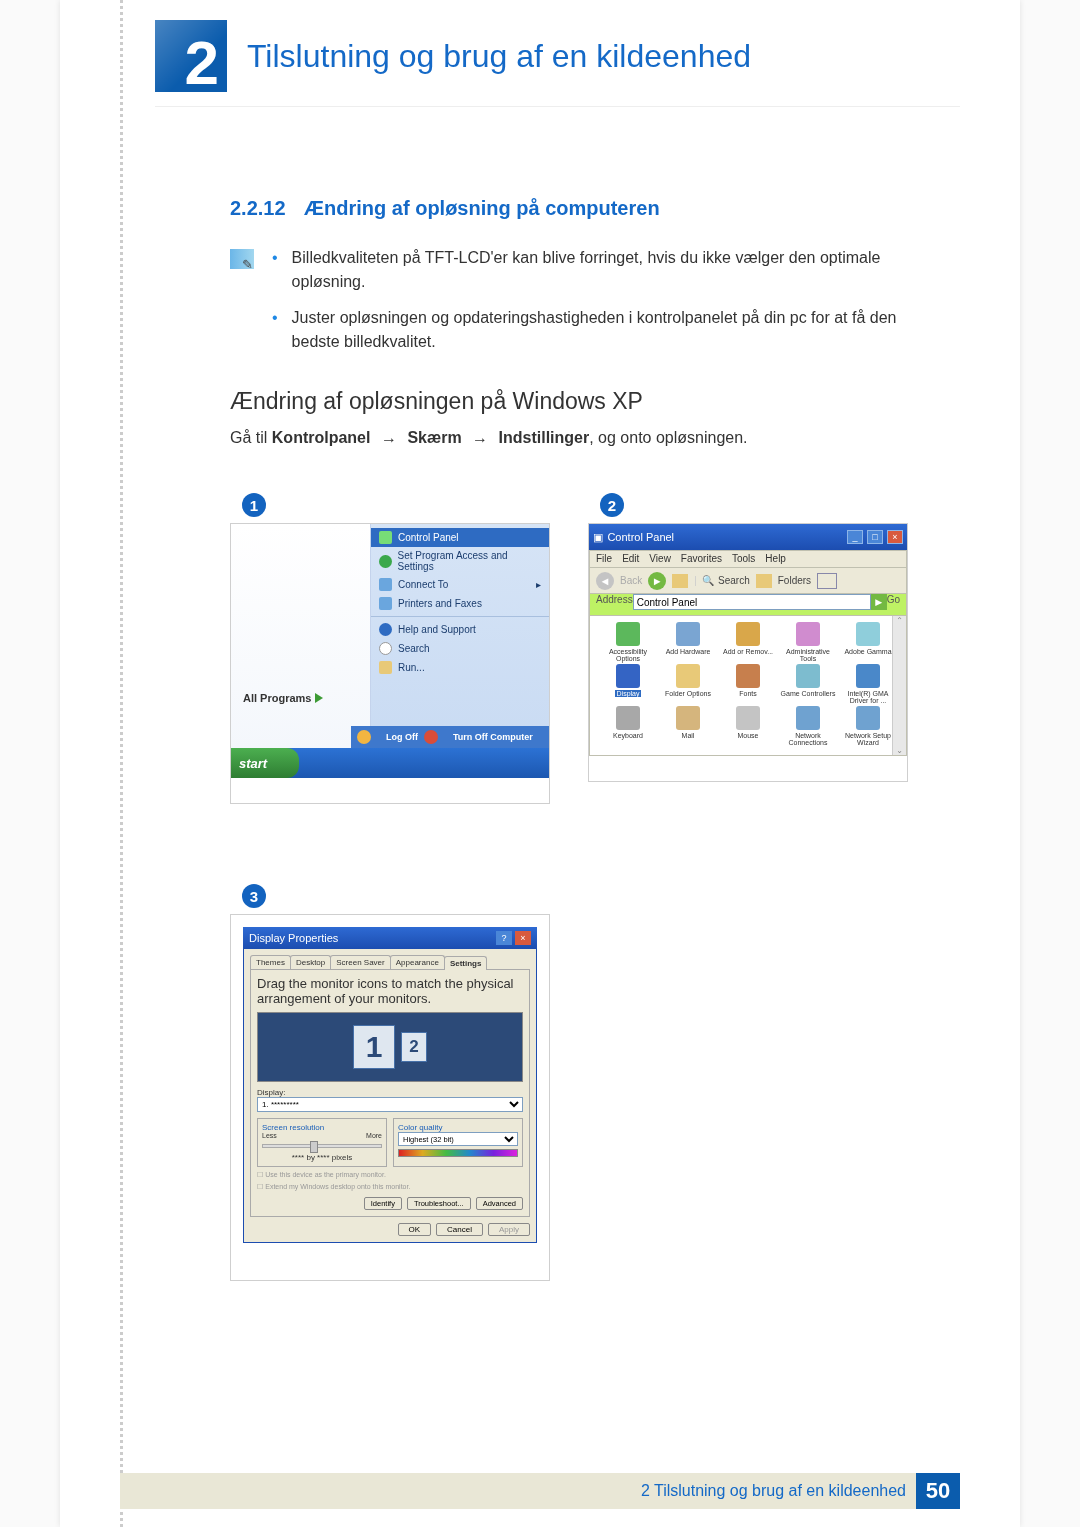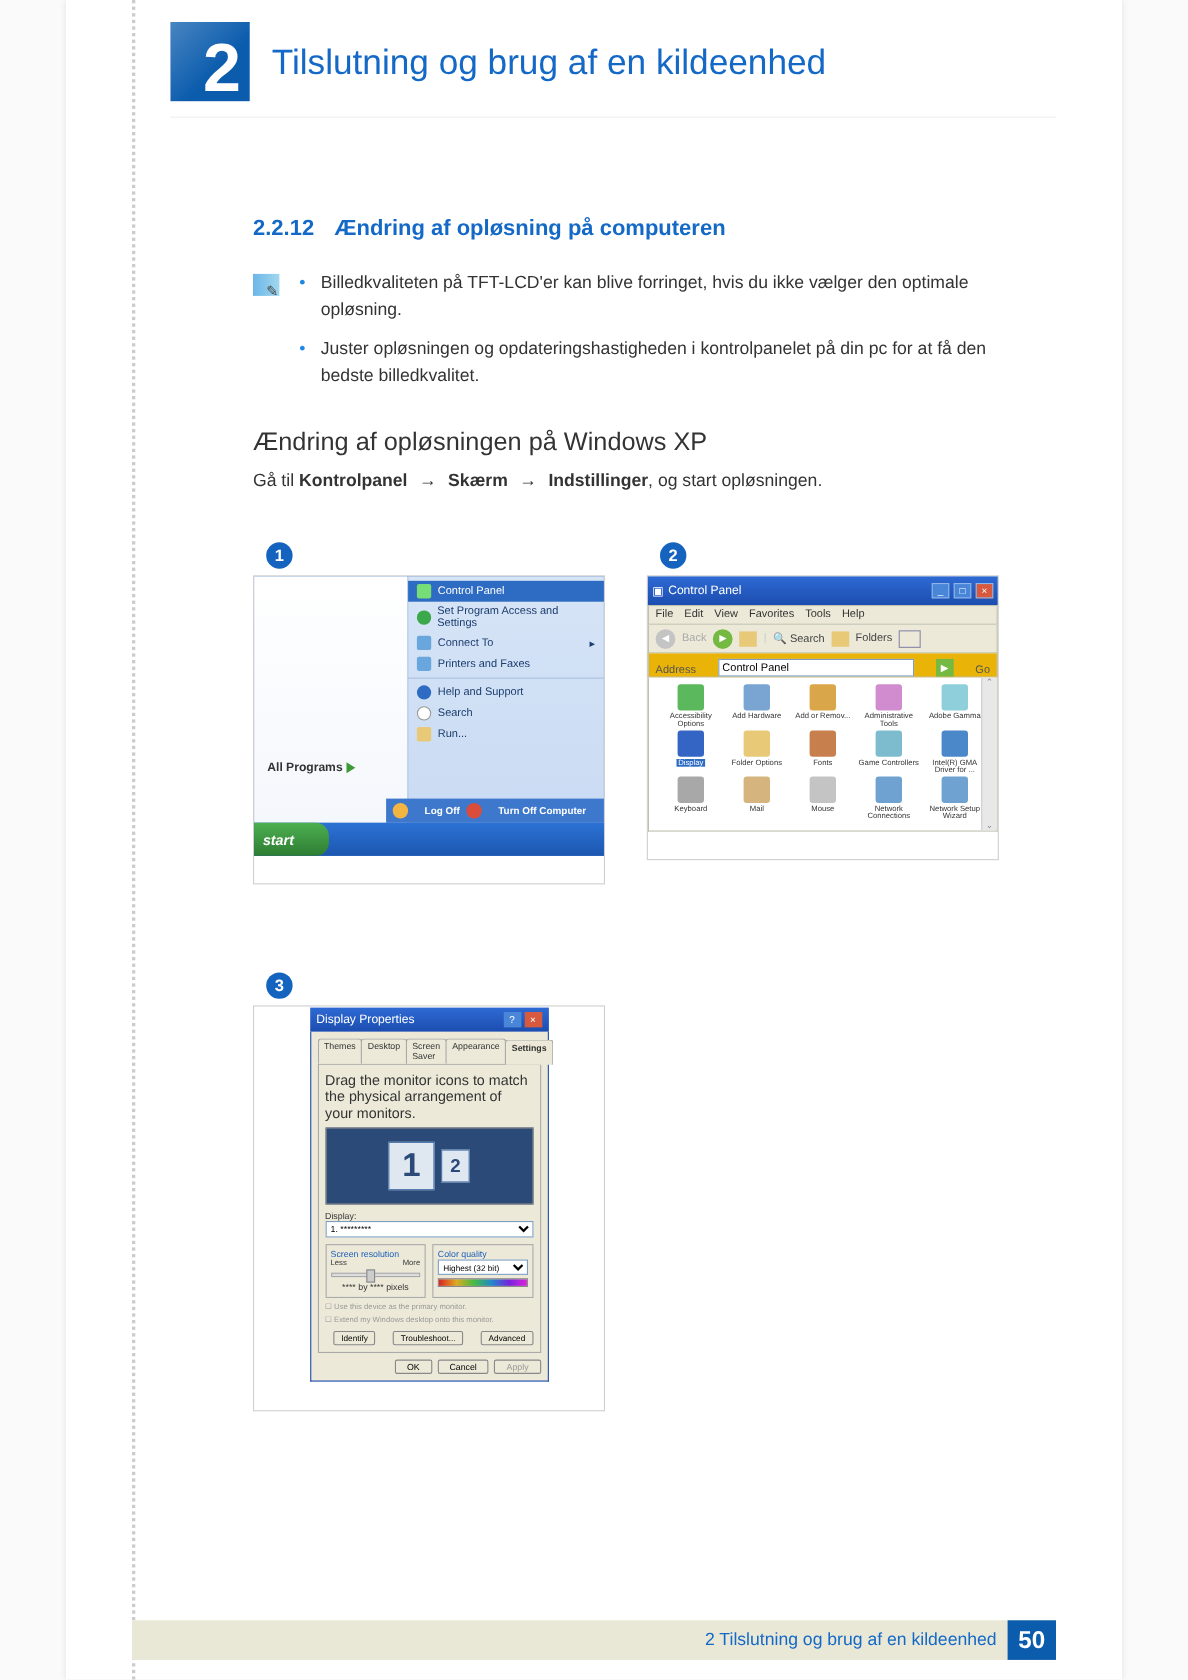--- a/index.html
+++ b/index.html
@@ -154,34 +154,34 @@
     padding: 0 4px; gap: 4px;
   }
   .cp-title .spacer { flex: 1; }
   .cp-btn { width: 16px; height: 14px; background: #4a86d7; border: 1px solid #8db5e8; font-size: 9px; color: #fff; display:flex; align-items:center; justify-content:center; }
   .cp-btn.close { background: #d85a3e; }
   .cp-menu { height: 18px; background: #ece9d8; font-size: 10px; color: #333; display: flex; gap: 10px; padding: 2px 6px; border: 1px solid #c0c0b0; }
   .cp-tool { height: 26px; background: #ece9d8; display: flex; align-items: center; gap: 6px; padding: 0 6px; border: 1px solid #c0c0b0; border-top: none; font-size: 10px; color: #444; }
   .cp-tool .circ { width: 18px; height: 18px; border-radius: 50%; background: #73b942; display:flex; align-items:center; justify-content:center; color:#fff; font-size:11px; }
   .cp-tool .circ.gray { background: #c4c4c4; }
   .cp-tool .fold { width: 16px; height: 14px; background: #e8c978; }
-  .cp-addr { height: 22px; background: #eab308; display:flex; align-items:flex-end; padding:0 6px; font-size:10px; color:#555; border:1px solid #c0c0b0; border-top:none; gap:20px; }
+  .cp-addr { height: 22px; background: #bef264; display:flex; align-items:flex-start; padding:0 6px; font-size:10px; color:#555; border:1px solid #c0c0b0; border-top:none; gap:0; }
   .cp-addr input { flex:1; height:16px; font-size:10px; border:1px solid #7d9ec0; padding:0 3px; }
   .cp-go { width:16px; height:16px; background:#73b942; color:#fff; font-size:9px; display:flex; align-items:center; justify-content:center; }
   .cp-body { height: 140px; background: #fff; border:1px solid #c0c0b0; border-top:none; position: relative; padding: 6px 10px; overflow:hidden; }
   .cp-grid { display: grid; grid-template-columns: repeat(5,1fr); gap: 2px 4px; }
   .cp-ic { text-align: center; font-size: 7px; color: #333; }
   .cp-ic .icn { width: 24px; height: 24px; margin: 0 auto 2px; background: #7cb3e4; border-radius: 3px; position:relative; }
   .cp-ic.sel .lbl { background:#2e6bc2; color:#fff; padding:0 2px; display:inline-block; }
   .cp-scroll { position:absolute; right:0; top:0; bottom:0; width:14px; background:#e8e8e8; border-left:1px solid #ccc; }
   .cp-scroll::before { content:"⌃"; position:absolute; top:0; left:0; right:0; text-align:center; font-size:8px; color:#888; }
   .cp-scroll::after { content:"⌄"; position:absolute; bottom:0; left:0; right:0; text-align:center; font-size:8px; color:#888; }
 
   
-  .dp-win { width: 217px; margin: 1px auto; }
+  .dp-win { width: 294px; margin: 12px auto; }
   .dp-title { height: 22px; background: linear-gradient(#2e6ad3,#1c4db0); color:#fff; font-size:11px; display:flex; align-items:center; padding:0 6px; }
   .dp-title .spacer{flex:1;}
   .dp-title .q { width:16px; height:14px; background:#4a86d7; margin-left:3px; font-size:9px; display:flex; align-items:center; justify-content:center; }
   .dp-title .x { width:16px; height:14px; background:#d85a3e; margin-left:3px; font-size:9px; display:flex; align-items:center; justify-content:center; }
   .dp-body { background:#ece9d8; padding:6px; border:1px solid #1c4db0; border-top:none; font-size:8px; color:#333; }
   .dp-tabs { display:flex; gap:0; font-size:8px; }
   .dp-tab { padding:2px 5px; background:#ece9d8; border:1px solid #aaa; border-bottom:none; border-radius:3px 3px 0 0; margin-right:-1px; }
   .dp-tab.active { background:#ece9d8; position:relative; top:1px; font-weight:bold; }
   .dp-panel { border:1px solid #aaa; padding:6px; }
   .dp-hint { font-size:13px; margin-bottom:6px; }
@@ -192,21 +192,21 @@
   .dp-disp-lbl { margin-top:6px; font-size:8px; }
   .dp-select { width:100%; height:15px; border:1px solid #7d9ec0; font-size:8px; background:#fff; }
   .dp-cols { display:flex; gap:6px; margin-top:6px; }
   .dp-group { border:1px solid #aaa; padding:4px; flex:1; }
   .dp-slider { height:4px; background:#ddd; border:1px solid #aaa; margin:5px 0; position:relative; }
   .dp-slider::after { content:""; position:absolute; left:40%; top:-4px; width:6px; height:10px; background:#ccc; border:1px solid #888; }
   .dp-sliderlbls { display:flex; justify-content:space-between; font-size:7px; }
   .dp-quality { width:100%; height:14px; border:1px solid #7d9ec0; font-size:7.5px; background:#fff; }
   .dp-rainbow { height:8px; margin-top:3px; background: linear-gradient(90deg,#d22,#da2,#4b4,#28c,#72d,#d2d); border:1px solid #888; }
   .dp-chk { font-size:7px; color:#999; margin-top:4px; }
-  .dp-row-btns { display:flex; gap:16px; justify-content:flex-end; margin-top:6px; }
+  .dp-row-btns { display:flex; gap:5px; justify-content:flex-end; margin-top:6px; }
   .dp-row-btns button { font-size:7.5px; padding:1px 6px; background:#ece9d8; border:1px solid #888; border-radius:2px; }
   .dp-ftr { display:flex; gap:5px; justify-content:flex-end; margin-top:6px; }
   .dp-ftr button { font-size:8px; padding:1px 10px; background:#ece9d8; border:1px solid #888; border-radius:2px; }
   .dp-ftr button:last-child { color:#999; }
 
   
   .footer {
     position: absolute; left: 60px; right: 60px; bottom: 18px;
     height: 36px; background: #e9e7d6;
     display: flex; align-items: center; justify-content: flex-end;
@@ -249,21 +249,21 @@
           </li>
       </ul>
     </div>
 
     <p class="sub-head">Ændring af opløsningen på Windows XP</p>
     <p class="path-line">
       <span>Gå til </span><b>Kontrolpanel</b>
       <span class="arrow">→</span>
       <b>Skærm</b>
       <span class="arrow">→</span>
-      <b>Indstillinger</b><span>, og start opløsningen.</span>
+      <b>Indstillinger</b><span>, og onto opløsningen.</span>
     </p>
 
     <div class="shots">
 
       <div class="shot-wrap">
         <span class="badge">1</span>
         <div class="shot-frame">
           <div class="startmenu">
             <div class="sm-left">
               <div class="sm-all">

